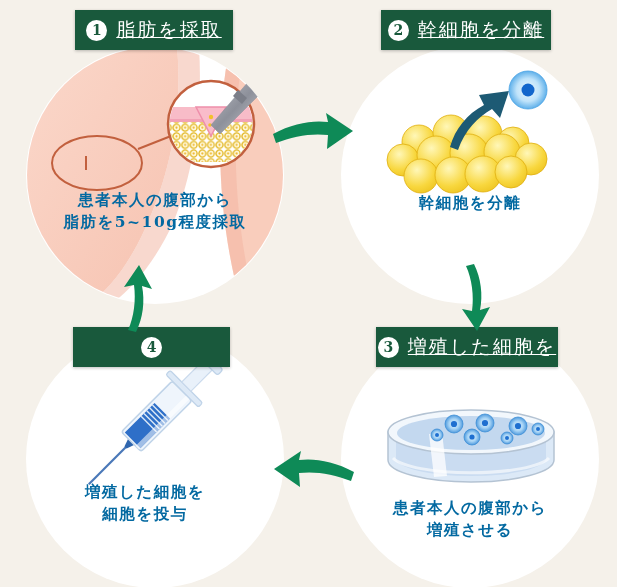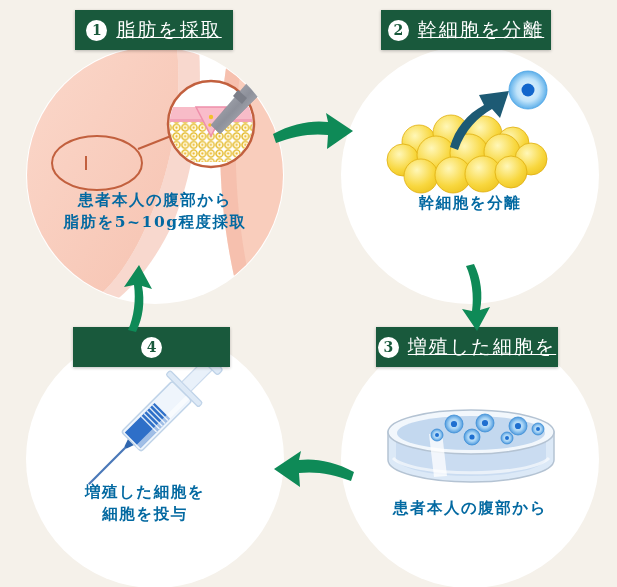--- a/index.html
+++ b/index.html
@@ -203,20 +203,21 @@
 
   <div class="caption cap1">
     <div>患者本人の腹部から</div>
     <div>脂肪を5~10g程度採取</div>
   </div>
   <div class="caption cap2">
     <div>幹細胞を分離</div>
   </div>
   <div class="caption cap3">
     <div>患者本人の腹部から</div>
+    <div>増殖させる</div>
   </div>
   <div class="caption cap4">
     <div>増殖した細胞を</div>
     <div>細胞を投与</div>
   </div>
 
   <svg class="flow-arrow a12" width="84" height="42" viewBox="0 0 84 42">
     <path d="M2,24 C22,13 42,10 57,12 L55,3 L82,21 L56,39 L57,25 C41,23 22,26 5,33 Z"></path>
   </svg>
   <svg class="flow-arrow a23" width="56" height="72" viewBox="0 0 56 72">

